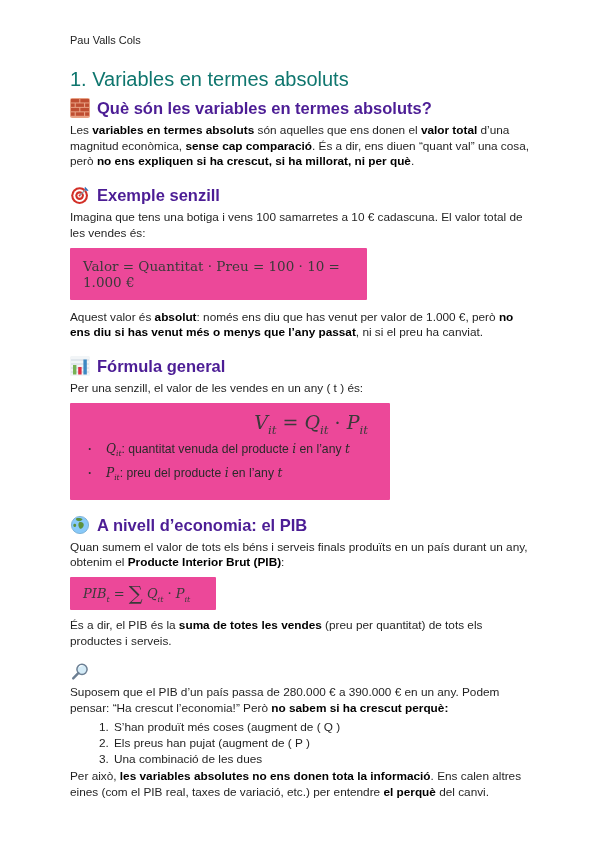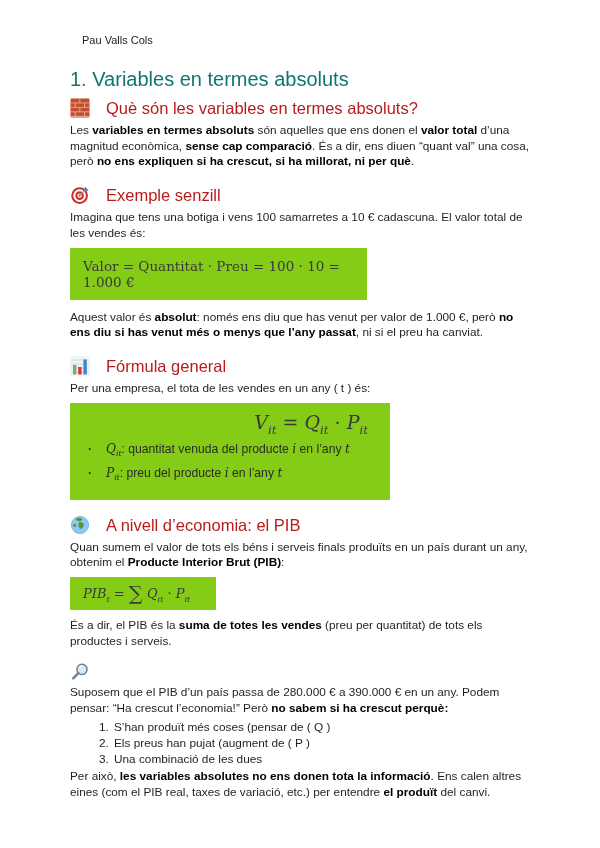--- a/index.html
+++ b/index.html
@@ -1,31 +1,31 @@
 <!DOCTYPE html>
 <html lang="ca"><head>
 <meta charset="utf-8">
 <style>
   html,body{margin:0;padding:0;background:#ffffff;}
   body{width:600px;height:848px;overflow:hidden;
        font-family:"Liberation Sans","DejaVu Sans",sans-serif;
        color:#1f1f1f;-webkit-font-smoothing:antialiased;}
   .page{box-sizing:border-box;width:600px;height:848px;padding:34px 70px 0 70px;background:#fff;}
-  .author{font-size:11px;color:#222;margin:0 0 20px 12px;}
+  .author{font-size:11px;color:#222;margin:0 0 20px 0;}
   .doc-title{font-size:20px;font-weight:400;color:#0f766e;margin:0 0 4px 0;line-height:26px;}
-  h2.sec{font-size:16.5px;font-weight:400;color:#b91c1c;margin:13px 0 3px 0;line-height:24px;display:flex;align-items:center;gap:16px;}
+  h2.sec{font-size:16.5px;font-weight:700;color:#4c1d95;margin:13px 0 3px 0;line-height:24px;display:flex;align-items:center;gap:7px;}
   h2.sec.first{margin-top:2px;}
   h2.sec .emj{width:20px;height:20px;flex:0 0 20px;display:inline-block;}
   p.body{font-size:11.8px;line-height:15.7px;margin:2px 0;color:#1f1f1f;}
   .b{font-weight:700;color:#000;}
   .i{font-style:italic;}
   .m{font-family:"DejaVu Serif","Liberation Serif",serif;font-style:italic;}
   sub{font-size:0.62em;font-style:italic;line-height:0;}
   .big{font-size:1.5em;line-height:0;vertical-align:-0.12em;}
-  .fbox{background:#84cc16;border-radius:1px;margin:6px 0 10px 0;}
+  .fbox{background:#ec4899;border-radius:1px;margin:6px 0 10px 0;}
   .fbox .ftext{font-family:"DejaVu Serif","Liberation Serif",serif;font-size:13.5px;color:#3a3a3a;}
   .fbox1{width:297px;padding:10px 0 10px 13px;box-sizing:border-box;}
   .fbox2{width:320px;padding:8px 0 10px 0;box-sizing:border-box;}
   .fbox2 .eq{text-align:right;padding-right:22px;font-size:19px;}
   .fbox2 ul{list-style:none;margin:6px 0 0 0;padding:0 0 0 18px;}
   .fbox2 li{font-size:12.2px;line-height:15px;margin:9px 0;color:#2a2a2a;position:relative;padding-left:18px;}
   .fbox2 li::before{content:"·";position:absolute;left:0;top:0;font-weight:700;color:#333;}
   .fbox3{width:146px;padding:9px 0 9px 13px;box-sizing:border-box;margin-bottom:8px;}
   .fbox3 .ftext{font-size:13px;}
   ol.num{margin:1px 0 1px 0;padding-left:42px;font-size:11.8px;line-height:16px;color:#1f1f1f;}
@@ -90,21 +90,21 @@
           <line x1="1" y1="12" x2="19" y2="12"></line>
             <line x1="1" y1="16" x2="19" y2="16"></line>
         </g>
         <rect x="3" y="9" width="3.4" height="9.5" fill="#77b255"></rect>
         <rect x="8.2" y="11" width="3.4" height="7.5" fill="#dd2e44"></rect>
         <rect x="13.4" y="3.5" width="3.4" height="15" fill="#3b88c3"></rect>
       </svg>
     </span>
     <span>Fórmula general</span>
   </h2>
-  <p class="body">Per una empresa, el tota de les vendes en un any ( t ) és:</p>
+  <p class="body">Per una senzill, el valor de les vendes en un any ( t ) és:</p>
   <div class="fbox fbox2">
     <div class="ftext eq"><span class="i">V<sub>it</sub></span><span> = </span><span class="i">Q<sub>it</sub></span><span> · </span><span class="i">P<sub>it</sub></span></div>
     <ul>
       <li><span class="m">Q<sub>it</sub></span><span>: quantitat venuda del producte </span><span class="m">i</span><span> en l’any </span><span class="m">t</span></li>
       <li><span class="m">P<sub>it</sub></span><span>: preu del producte </span><span class="m">i</span><span> en l’any </span><span class="m">t</span></li>
     </ul>
   </div>
 
   <h2 class="sec">
     <span class="emj">
@@ -128,19 +128,19 @@
     <span class="emj">
       <svg viewBox="0 0 20 20" width="20" height="20">
         <circle cx="12" cy="7.3" r="5.1" fill="#d4ebf7" stroke="#6c7f93" stroke-width="1.5"></circle>
         <path d="M9.6 4.6 C10.2 3.9 11.2 3.6 12.1 3.8" fill="none" stroke="#ffffff" stroke-width="1.1" stroke-linecap="round"></path>
         <line x1="8.3" y1="11.2" x2="3.2" y2="16.4" stroke="#6c7f93" stroke-width="2.4" stroke-linecap="round"></line>
       </svg>
     </span>
   </h2>
   <p class="body"><span>Suposem que el PIB d’un país passa de 280.000 € a 390.000 € en un any. Podem pensar: “Ha crescut l’economia!” Però </span><span class="b">no sabem si ha crescut perquè:</span></p>
   <ol class="num">
-    <li>S’han produït més coses (pensar de ( Q )</li>
+    <li>S’han produït més coses (augment de ( Q )</li>
     <li>Els preus han pujat (augment de ( P )</li>
     <li>Una combinació de les dues</li>
   </ol>
-  <p class="body"><span>Per això, </span><span class="b">les variables absolutes no ens donen tota la informació</span><span>. Ens calen altres eines (com el PIB real, taxes de variació, etc.) per entendre </span><span class="b">el produït</span><span> del canvi.</span></p>
+  <p class="body"><span>Per això, </span><span class="b">les variables absolutes no ens donen tota la informació</span><span>. Ens calen altres eines (com el PIB real, taxes de variació, etc.) per entendre </span><span class="b">el perquè</span><span> del canvi.</span></p>
 
 </div>
 
 </body></html>

